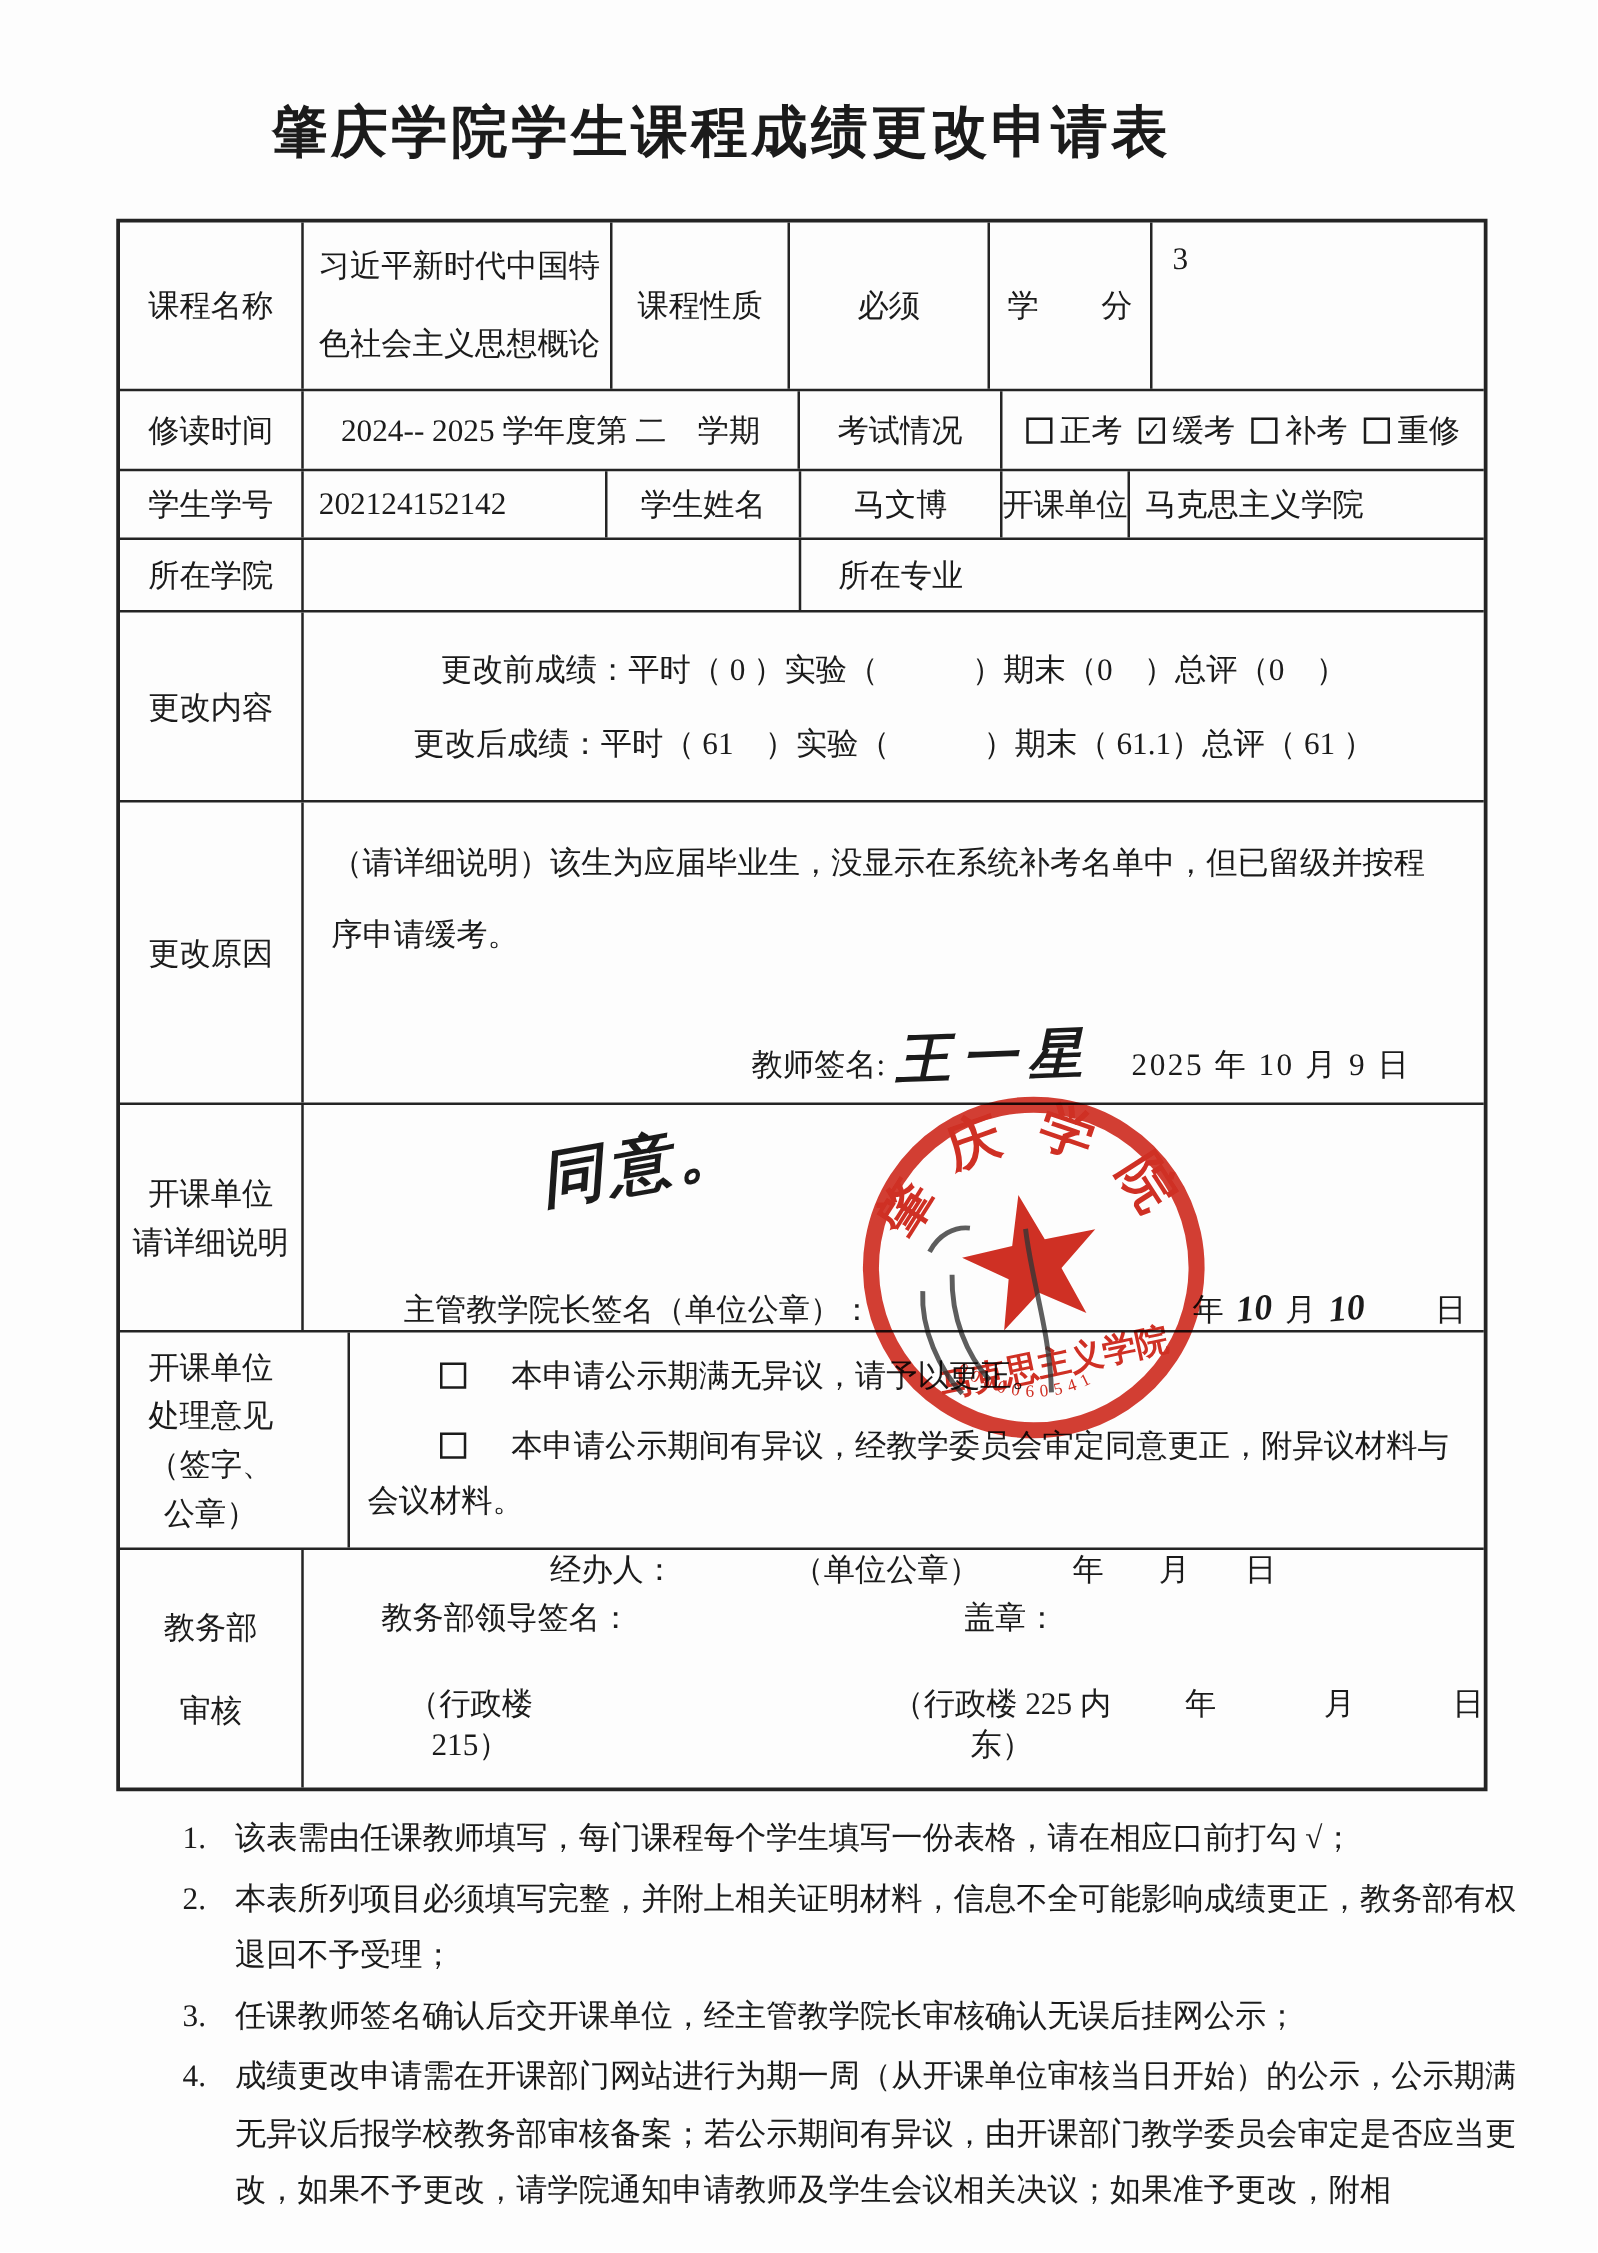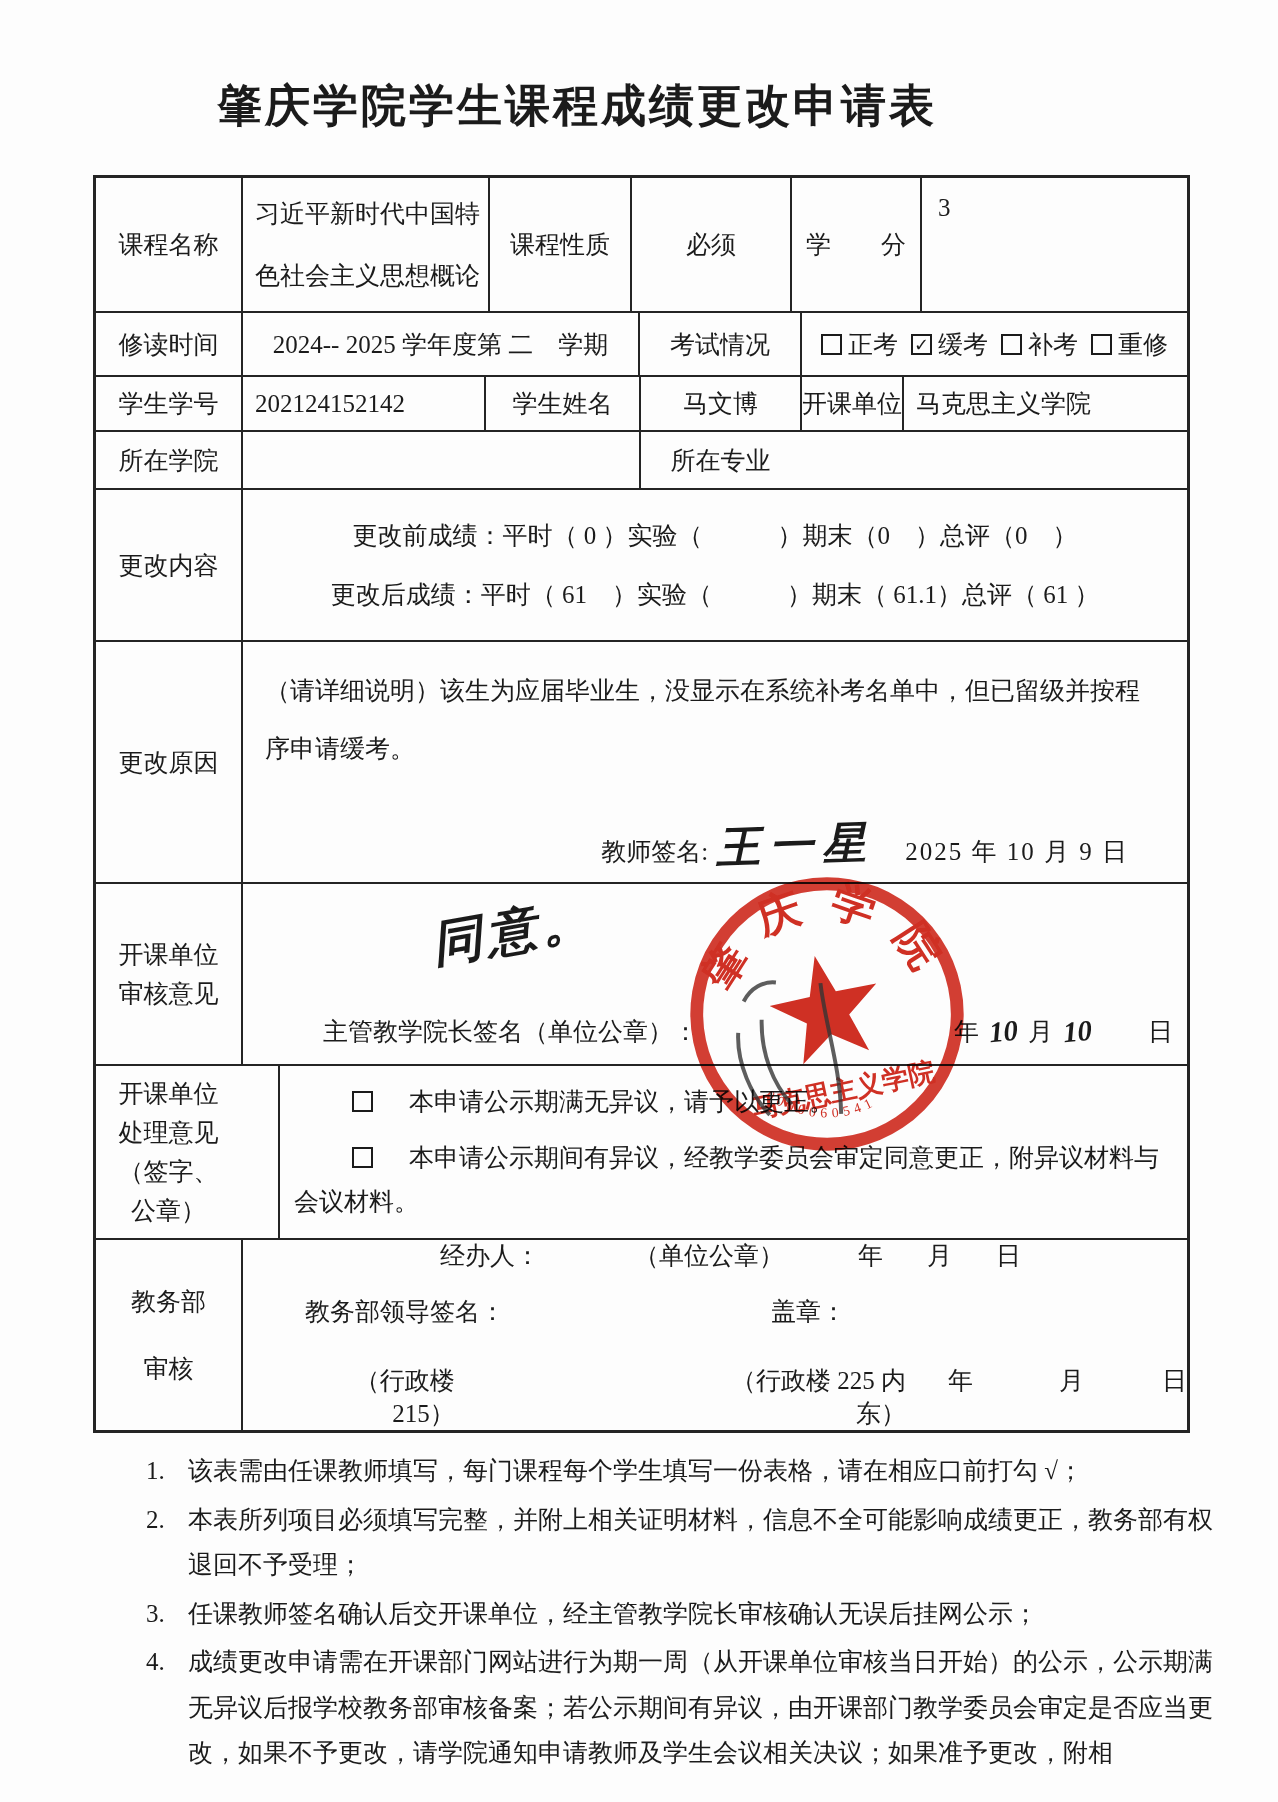--- a/index.html
+++ b/index.html
@@ -33,36 +33,36 @@
   .reason-cell{flex-direction:column;align-items:stretch;justify-content:flex-start;text-align:left;display:flex;}
   .reason-text{padding:20px 46px 0 22px;line-height:2.3;margin:0;}
   .sign-line{margin-top:auto;display:flex;align-items:flex-end;justify-content:flex-end;
              padding:0 58px 14px 0;}
   .hw{font-style:italic;font-weight:600;display:inline-block;}
   .hw-name{font-size:44px;letter-spacing:9px;transform:rotate(-2deg);margin:0 30px 0 8px;line-height:1;}
   .sign-date{letter-spacing:2px;}
   .review-cell{display:block;text-align:left;}
   .hw-approve{position:absolute;left:188px;top:14px;font-size:50px;letter-spacing:5px;
               transform:rotate(-10deg);z-index:2;}
-  .dean-line{position:absolute;left:80px;right:14px;bottom:16px;display:flex;align-items:flex-end;z-index:2;}
+  .dean-line{position:absolute;left:80px;right:14px;bottom:0;display:flex;align-items:flex-end;z-index:2;}
   .dean-line .sp{flex:1;}
   .hw-num{font-size:29px;margin:0 10px;transform:rotate(-5deg);}
   .day-gap{margin-left:46px;}
   .seal{position:absolute;left:436px;top:-18px;width:296px;height:296px;transform:rotate(-12deg);
         mix-blend-mode:multiply;opacity:.95;z-index:4;pointer-events:none;}
   .label-lines{display:flex;flex-direction:column;align-items:center;}
   .gap6{gap:6px}.gap34{gap:34px}
   .decision-cell{display:block;text-align:left;padding:14px 14px 8px 14px;margin-left:37px;}
   .opt-line{margin:0 0 12px 0;line-height:1.75;text-indent:58px;}
   .opt-line .cbx{margin-right:36px;vertical-align:-2px;}
   .operator-line{margin-top:16px;display:flex;align-items:baseline;}
   .op-label{margin-left:146px}.op-seal{margin-left:94px}.op-y{margin-left:74px}
   .op-m{margin-left:44px}.op-d{margin-left:44px}
   .academic-cell{flex-direction:column;align-items:stretch;justify-content:flex-end;
-                 text-align:right;display:flex;}
+                 padding-bottom:18px;text-align:center;display:flex;}
   .acad-line1{display:flex;}
   .acad-sign{margin-left:62px}.acad-stamp{margin-left:266px}
   .acad-line2{display:flex;margin-top:36px;align-items:baseline;}
   .acad-loc1{margin-left:55px}.acad-loc2{margin-left:242px}
   .acad-y{margin-left:42px}.acad-m{margin-left:86px}.acad-d{margin-left:78px}
   .notes{position:absolute;left:110px;top:1448px;width:1104px;font-size:25px;}
   .notes-title{margin:0 0 8px 0;}
   .note{position:relative;margin-left:36px;padding-left:42px;line-height:1.82;margin-bottom:3px;}
   .note .num{position:absolute;left:0;top:0;}
 </style>
@@ -140,21 +140,21 @@
           <span class="hw hw-name">王一星</span>
           <span class="sign-date">2025 年 10 月  9 日</span>
         </div>
       </div>
     </div>
 
     <div class="frow h7">
       <div class="cell w145">
         <div class="label-lines gap6">
           <span>开课单位</span>
-          <span>审核意见</span>
+          <span>请详细说明</span>
         </div>
       </div>
       <div class="cell grow review-cell">
         <span class="hw hw-approve">同意。</span>
 
         <svg class="seal" viewBox="0 0 300 300" aria-hidden="true">
           <circle cx="150" cy="150" r="132" fill="none" stroke-width="13" opacity="0.93" stroke="#cf2418"></circle>
           <polygon points="150,90 163.5,129.4 205.2,130.1 171.9,155.1 184.1,194.9 150,171 115.9,194.9 128.1,155.1 94.8,130.1 136.5,129.4" fill="#cf2418"></polygon>
           <path id="sealArcTop" d="M 54 120 A 102 102 0 0 1 246 120" fill="none"></path>
           <text font-size="44" font-weight="bold" letter-spacing="24" fill="#cf2418">

